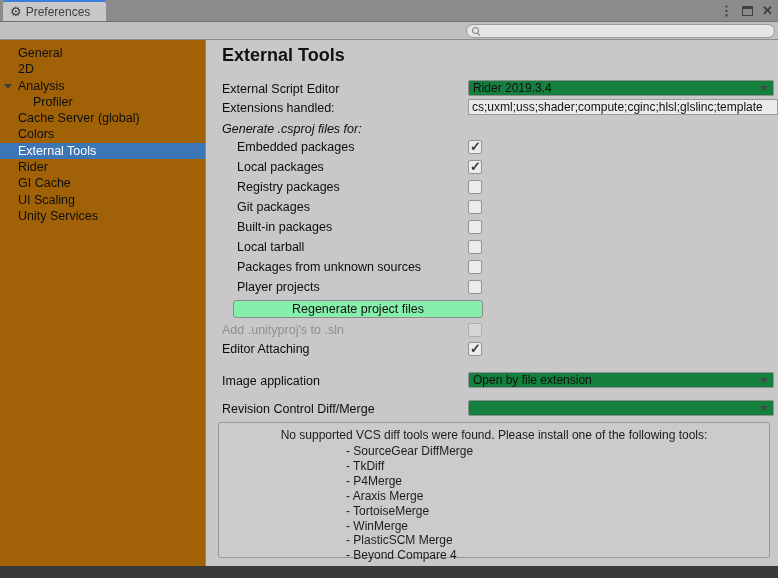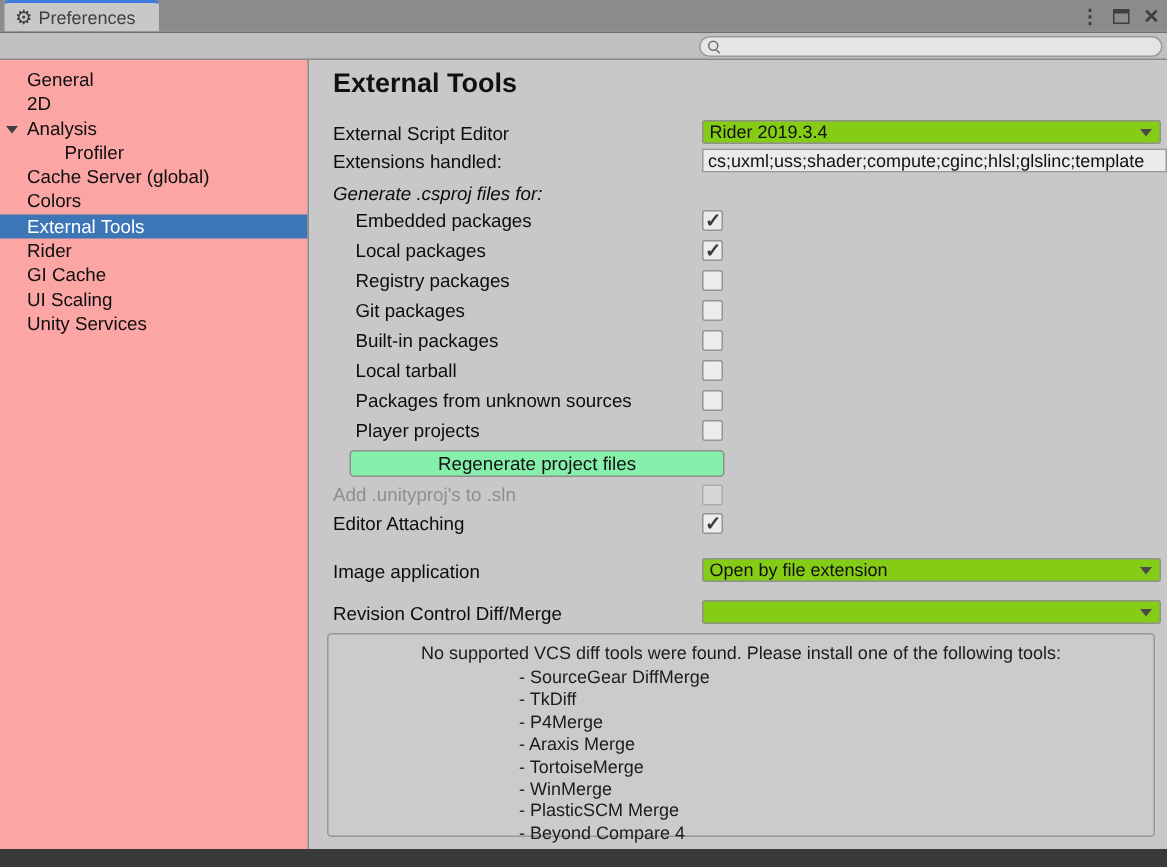--- a/index.html
+++ b/index.html
@@ -41,43 +41,43 @@
   }
   .search-glyph::after {
     content:""; position:absolute; left:6px; top:6px; width:3px; height:1px;
     background:#6e6e6e; transform:rotate(45deg); transform-origin:0 0;
   }
   .searchbox input {
     border:none; background:transparent; outline:none; flex:1;
     font-family:"Liberation Sans", sans-serif; font-size:11px; color:#222; padding:0 4px;
   }
   
-  .sidebar { position:absolute; left:0; top:40px; width:205px; height:526px; background:#fca5a5; padding-top:5px; }
+  .sidebar { position:absolute; left:0; top:40px; width:205px; height:526px; background:#a16207; padding-top:5px; }
   .side-item {
     position:relative; height:16.3px; line-height:16.3px;
     font-size:12.5px; color:#0e0e0e; padding-left:18px;
     white-space:nowrap; cursor:default;
   }
-  .side-item.indent { padding-left:43px; }
+  .side-item.indent { padding-left:33px; }
   .side-item.selected { background:#3c76b7; color:#ffffff; }
   .fold-arrow {
     position:absolute; left:4px; top:6px; width:0; height:0;
     border-left:4px solid transparent; border-right:4px solid transparent;
     border-top:5px solid #3f3f3f;
   }
   .vdivider { position:absolute; left:205px; top:40px; width:1px; height:526px; background:#8a8a8a; }
   
   .main { position:absolute; left:206px; top:40px; right:0; height:526px; background:#c8c8c8; }
   .main-title { position:absolute; left:16px; top:5px; font-size:18px; font-weight:bold; color:#111; }
   .flabel { position:absolute; left:16px; font-size:12.5px; color:#0d0d0d; white-space:nowrap; }
   .flabel.sub { left:31px; }
   .flabel.disabled { color:#8f8f8f; }
   .dropdown {
     position:absolute; left:262px; right:4px; height:16px;
-    background:#84cc16; border:1px solid #8f8f8f; border-radius:2px;
+    background:#15803d; border:1px solid #8f8f8f; border-radius:2px;
     font-size:12px; color:#111; line-height:14px; padding:0 16px 0 4px;
     white-space:nowrap; overflow:hidden; cursor:default;
   }
   .dd-arrow {
     position:absolute; right:5px; top:5px; width:0; height:0;
     border-left:4px solid transparent; border-right:4px solid transparent;
     border-top:5px solid #4a4a4a;
   }
   .textfield {
     position:absolute; left:262px; right:0; height:16px;

